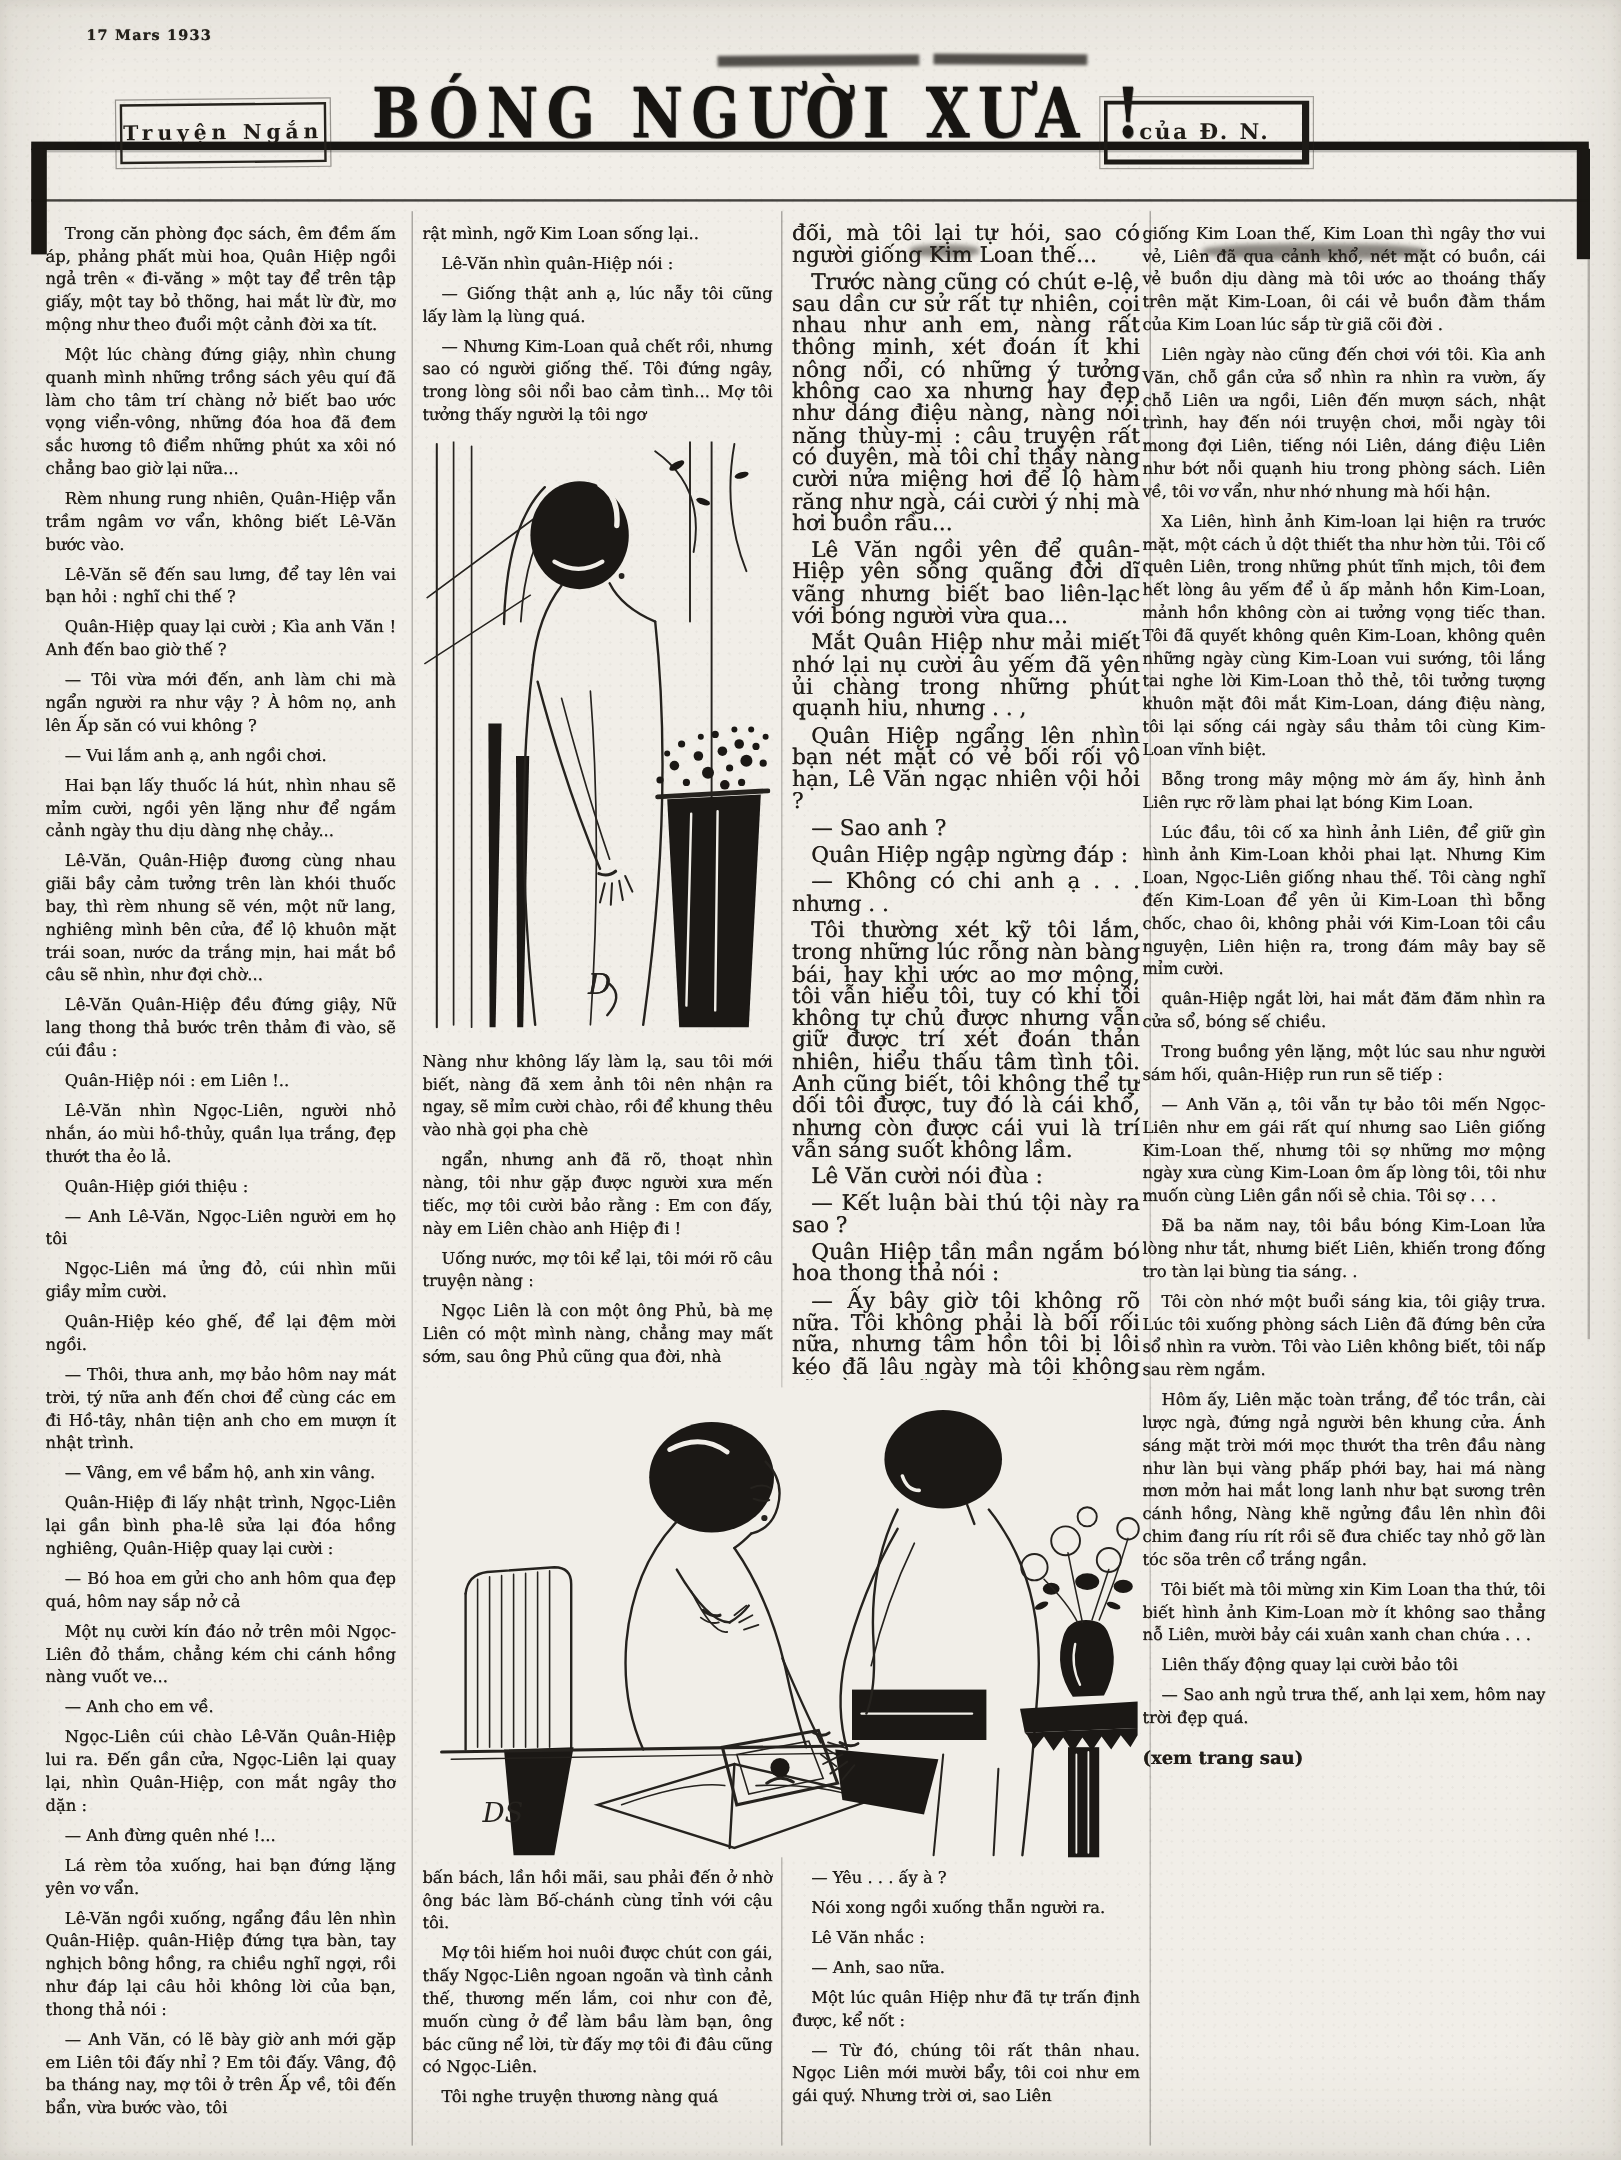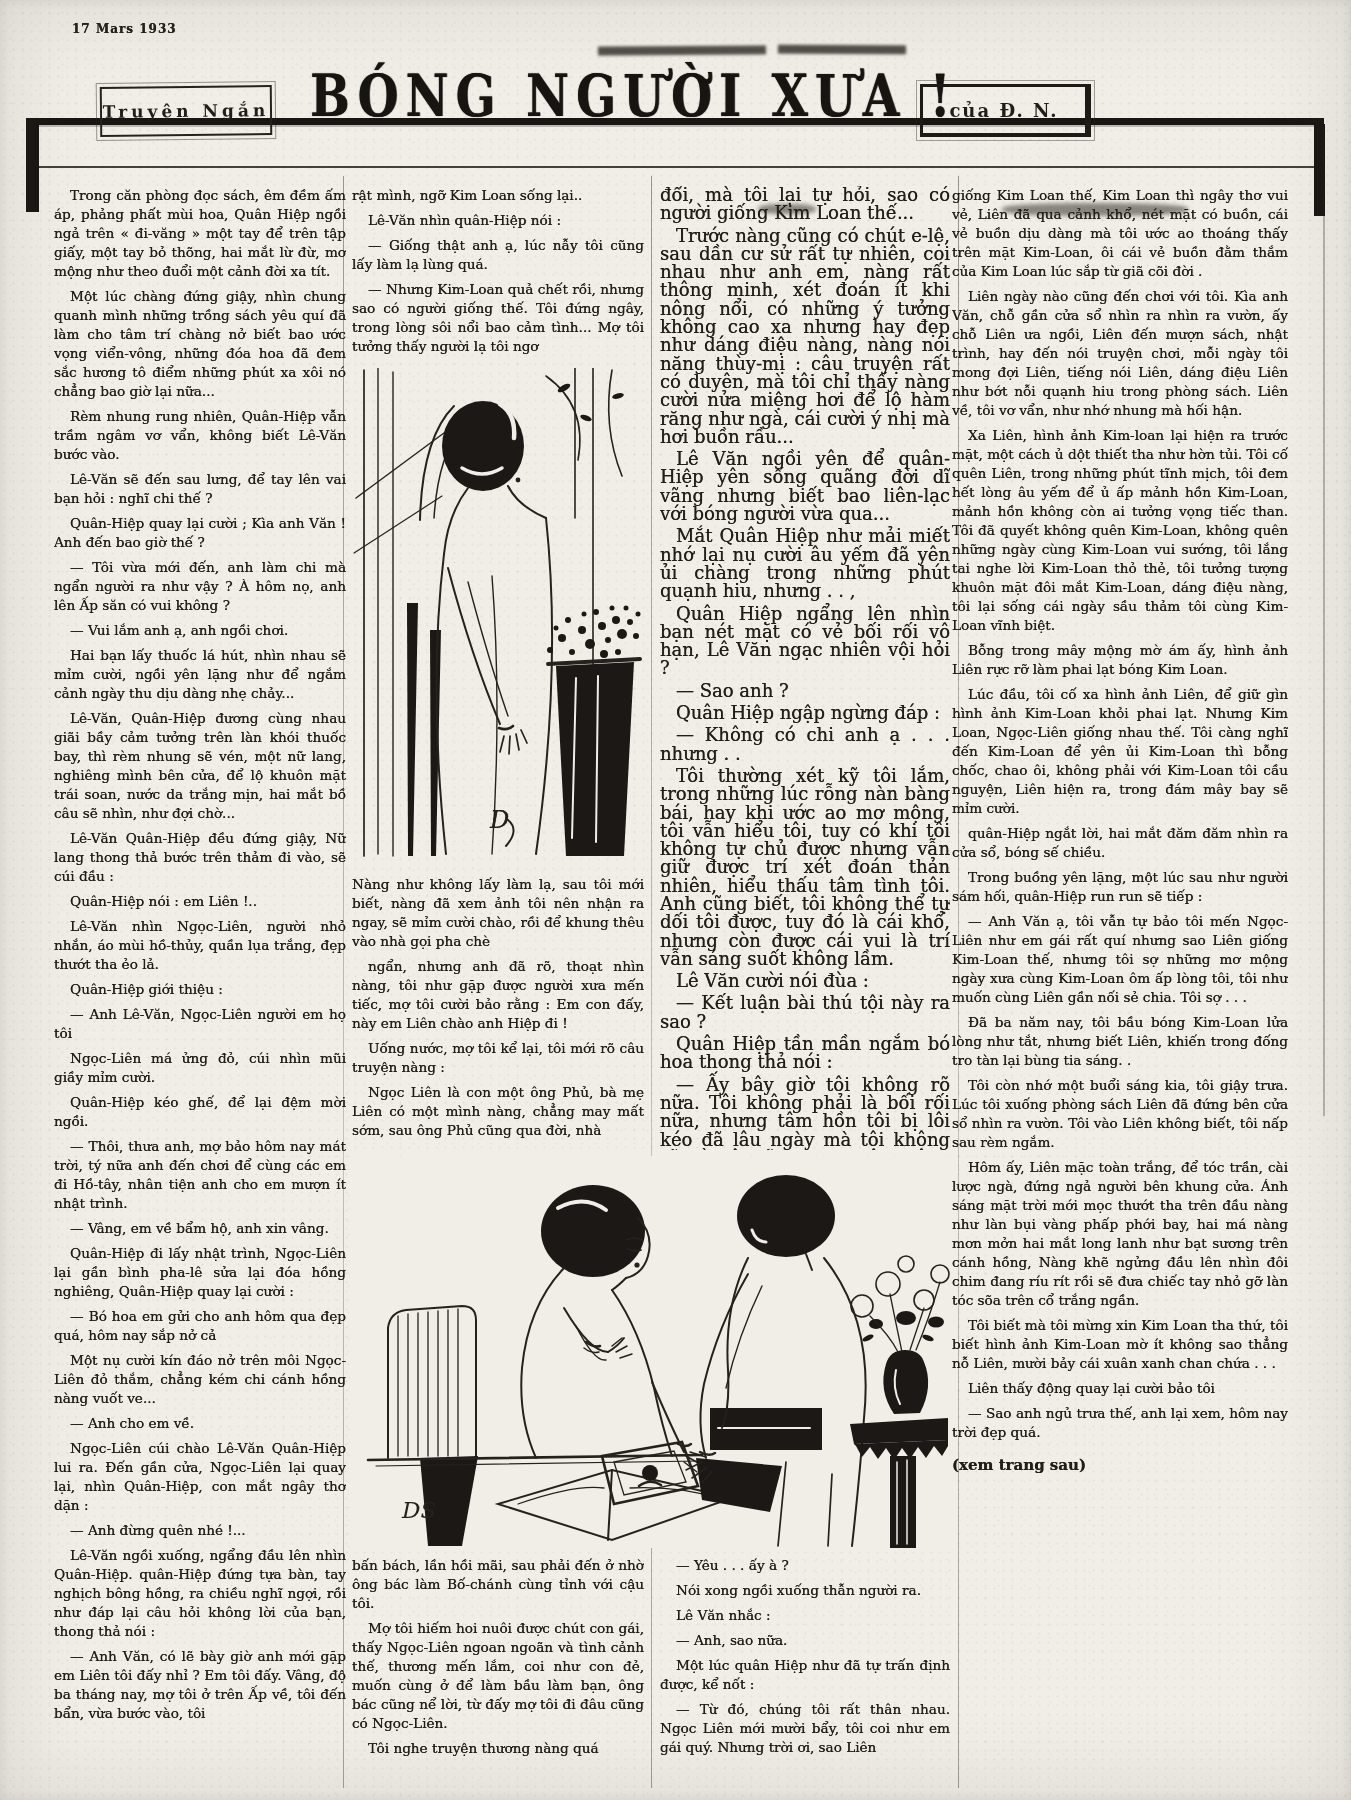--- a/index.html
+++ b/index.html
@@ -36,21 +36,21 @@
     outline:1px solid rgba(37,34,29,.4);outline-offset:3px;
     display:flex;align-items:center;justify-content:center;text-align:right;}
   .byline-box span{font-size:18px;font-weight:bold;letter-spacing:2px;}
   
   .vrule{position:absolute;top:176px;height:1612px;width:1px;
     background:linear-gradient(to bottom,rgba(30,27,23,.42),rgba(30,27,23,.22) 60%,rgba(30,27,23,.38));}
   .col{position:absolute;top:186px;text-align:justify;font-size:13.6px;line-height:19px;
     color:#211d18;text-shadow:0 0 .55px rgba(33,29,24,.85),.4px .4px 0 rgba(33,29,24,.18);}
   .para{margin:0 0 6px 0;text-indent:16px;}
   .cont-first .para:first-child{text-indent:0;}
-  #col1{left:54px;width:292px;height:1602px;overflow:hidden;}
+  #col1{left:38px;width:292px;height:1602px;overflow:hidden;}
   #col2main{left:352px;width:292px;height:966px;overflow:hidden;}
   #col2bottom{left:352px;top:1556px;width:292px;height:232px;overflow:hidden;}
   #col3main{left:660px;width:290px;height:964px;overflow:hidden;font-size:18px;line-height:18.3px;}
   #col3main .para{margin-bottom:4px;}
   #col3bottom{left:660px;top:1556px;width:290px;height:236px;overflow:hidden;}
   #col4{left:952px;width:336px;height:1612px;overflow:hidden;}
   .footer-note{margin-top:14px;font-weight:bold;font-size:15px;text-indent:0;}
   .illu1-wrap{margin:12px 0 10px -2px;}
   .illu2{position:absolute;left:350px;top:1156px;}
   .blotch{position:absolute;background:#34302a;filter:blur(2px);opacity:.55;border-radius:40%;}
@@ -104,20 +104,21 @@
       <p class="para">Ngọc-Liên má ửng đỏ, cúi nhìn mũi giầy mỉm cười.</p>
       <p class="para">Quân-Hiệp kéo ghế, để lại đệm mời ngồi.</p>
       <p class="para">— Thôi, thưa anh, mợ bảo hôm nay mát trời, tý nữa anh đến chơi để cùng các em đi Hồ-tây, nhân tiện anh cho em mượn ít nhật trình.</p>
       <p class="para">— Vâng, em về bẩm hộ, anh xin vâng.</p>
       <p class="para">Quân-Hiệp đi lấy nhật trình, Ngọc-Liên lại gần bình pha-lê sửa lại đóa hồng nghiêng, Quân-Hiệp quay lại cười :</p>
       <p class="para">— Bó hoa em gửi cho anh hôm qua đẹp quá, hôm nay sắp nở cả</p>
       <p class="para">Một nụ cười kín đáo nở trên môi Ngọc-Liên đỏ thắm, chẳng kém chi cánh hồng nàng vuốt ve...</p>
       <p class="para">— Anh cho em về.</p>
       <p class="para">Ngọc-Liên cúi chào Lê-Văn Quân-Hiệp lui ra. Đến gần cửa, Ngọc-Liên lại quay lại, nhìn Quân-Hiệp, con mắt ngây thơ dặn :</p>
       <p class="para">— Anh đừng quên nhé !...</p>
+      <p class="para">Lá rèm tỏa xuống, hai bạn đứng lặng yên vơ vẩn.</p>
       <p class="para">Lê-Văn ngồi xuống, ngẩng đầu lên nhìn Quân-Hiệp. quân-Hiệp đứng tựa bàn, tay nghịch bông hồng, ra chiều nghĩ ngợi, rồi như đáp lại câu hỏi không lời của bạn, thong thả nói :</p>
       <p class="para">— Anh Văn, có lẽ bày giờ anh mới gặp em Liên tôi đấy nhỉ ? Em tôi đấy. Vâng, độ ba tháng nay, mợ tôi ở trên Ấp về, tôi đến bẩn, vừa bước vào, tôi</p>
     </div>
 
   <div class="col cont-first" id="col2main">
     <div class="cont-first">
         <p class="para">rật mình, ngỡ Kim Loan sống lại..</p>
         <p class="para">Lê-Văn nhìn quân-Hiệp nói :</p>
         <p class="para">— Giống thật anh ạ, lúc nẫy tôi cũng lấy làm lạ lùng quá.</p>
         <p class="para">— Nhưng Kim-Loan quả chết rồi, nhưng sao có người giống thế. Tôi đứng ngây, trong lòng sôi nổi bao cảm tình... Mợ tôi tưởng thấy người lạ tôi ngơ</p>

